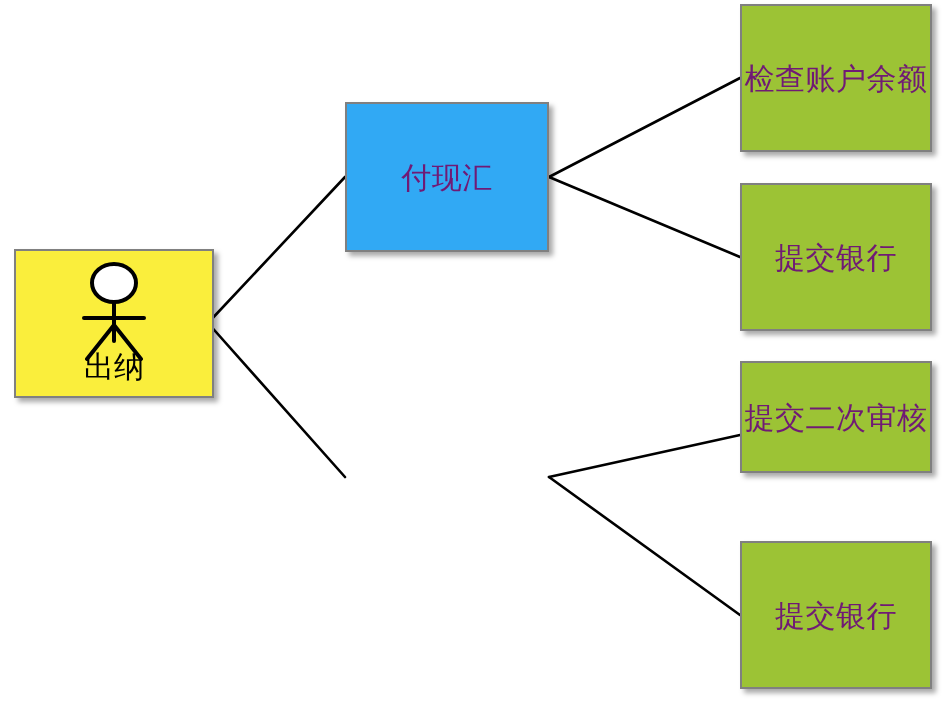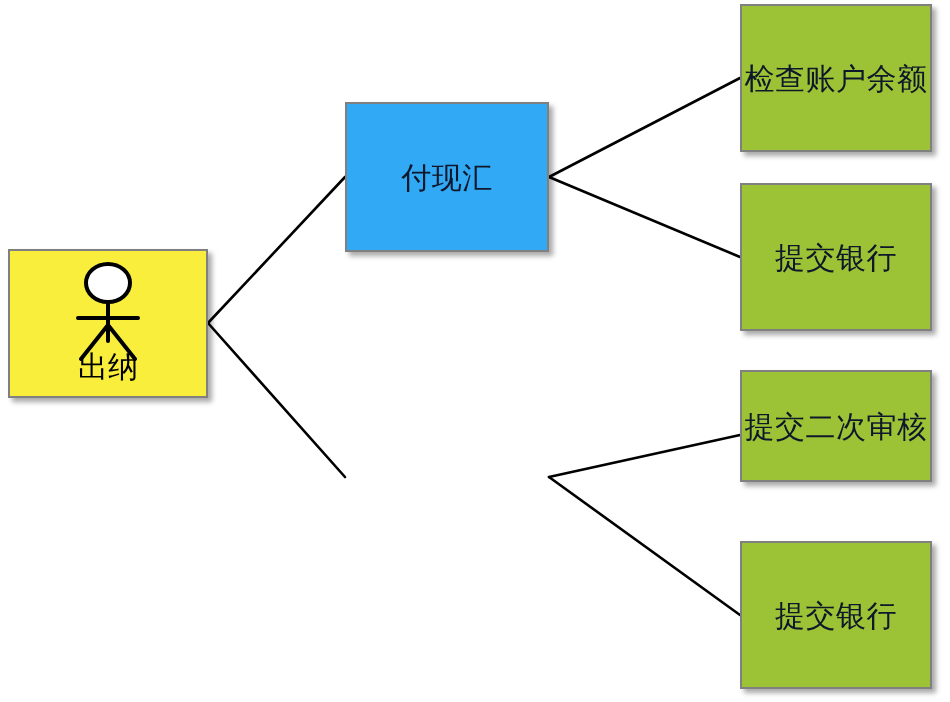--- a/index.html
+++ b/index.html
@@ -31,28 +31,29 @@
     box-sizing: border-box;
     border: 2px solid #808080;
     display: flex;
     align-items: center;
     justify-content: center;
     box-shadow: 4px 4px 5px rgba(0, 0, 0, 0.34);
   }
   .node-label {
     font-size: 30px;
     line-height: 1.1;
-    color: #0f172a;
+    color: #701a75;
     text-align: center;
     letter-spacing: 0.5px;
     white-space: nowrap;
     font-family: "DejaVu Sans", "Liberation Sans", sans-serif;
   }
   .node-actor {
     background: #faee3c;
+    margin-left: 6px;
   }
   .node-process {
     background: #31a9f4;
   }
   .node-task {
     background: #9cc335;
   }
   .actor-inner {
     position: relative;
     width: 100%;
@@ -110,21 +111,21 @@
 
 
   <div class="node node-task" id="node-task-0" style="left: 740px; top: 4px; width: 192px; height: 148px; border-color: rgb(128, 128, 128); background: rgb(156, 195, 53);">
     <span class="node-label">检查账户余额</span>
   </div>
 
   <div class="node node-task" id="node-task-1" style="left: 740px; top: 183px; width: 192px; height: 148px; border-color: rgb(128, 128, 128); background: rgb(156, 195, 53);">
     <span class="node-label">提交银行</span>
   </div>
 
-  <div class="node node-task" id="node-task-2" style="left: 740px; top: 370px; width: 192px; height: 112px; border-color: rgb(128, 128, 128); background: rgb(156, 195, 53);">
+  <div class="node node-task" id="node-task-2" style="left: 740px; top: 361px; width: 192px; height: 112px; border-color: rgb(128, 128, 128); background: rgb(156, 195, 53);">
     <span class="node-label">提交二次审核</span>
   </div>
 
   <div class="node node-task" id="node-task-3" style="left: 740px; top: 541px; width: 192px; height: 148px; border-color: rgb(128, 128, 128); background: rgb(156, 195, 53);">
     <span class="node-label">提交银行</span>
   </div>
 
 </div>
 
 </body></html>

